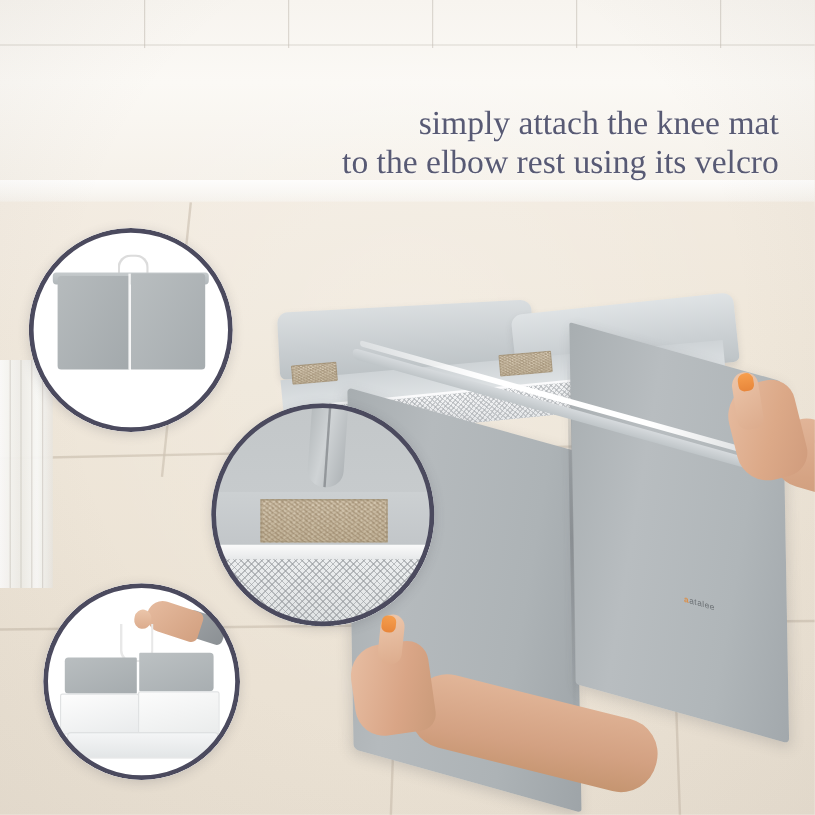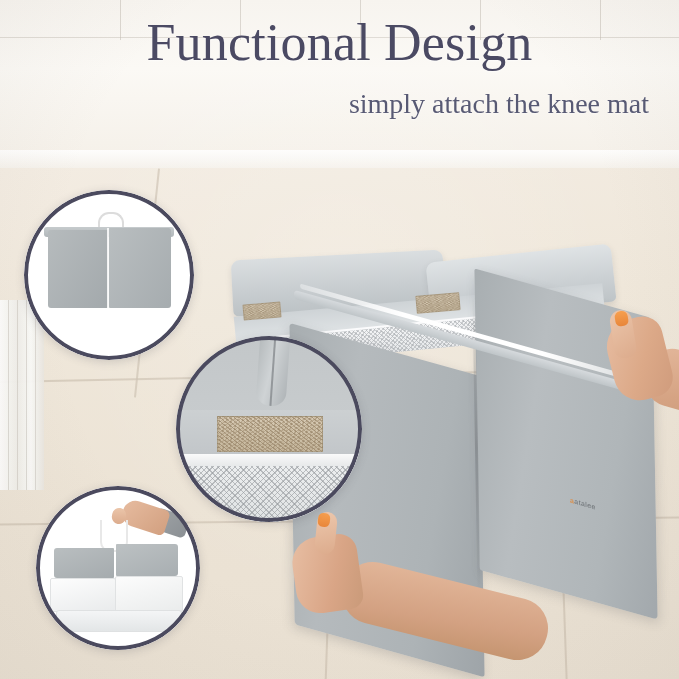--- a/index.html
+++ b/index.html
@@ -403,19 +403,19 @@
     <div class="i3-finger"></div>
     <div class="i3-strap"></div>
     <div class="i3-g1"></div>
     <div class="i3-g2"></div>
     <div class="i3-w1"></div>
     <div class="i3-w2"></div>
     <div class="i3-w3"></div>
     <div class="ring"></div>
   </div>
 
-  <div class="title">Functional Design</div>
 
   <div class="subtitle">
     <div>simply attach the knee mat</div>
+    <div>to the elbow rest using its velcro</div>
   </div>
 
 </div>
 
 </body></html>

